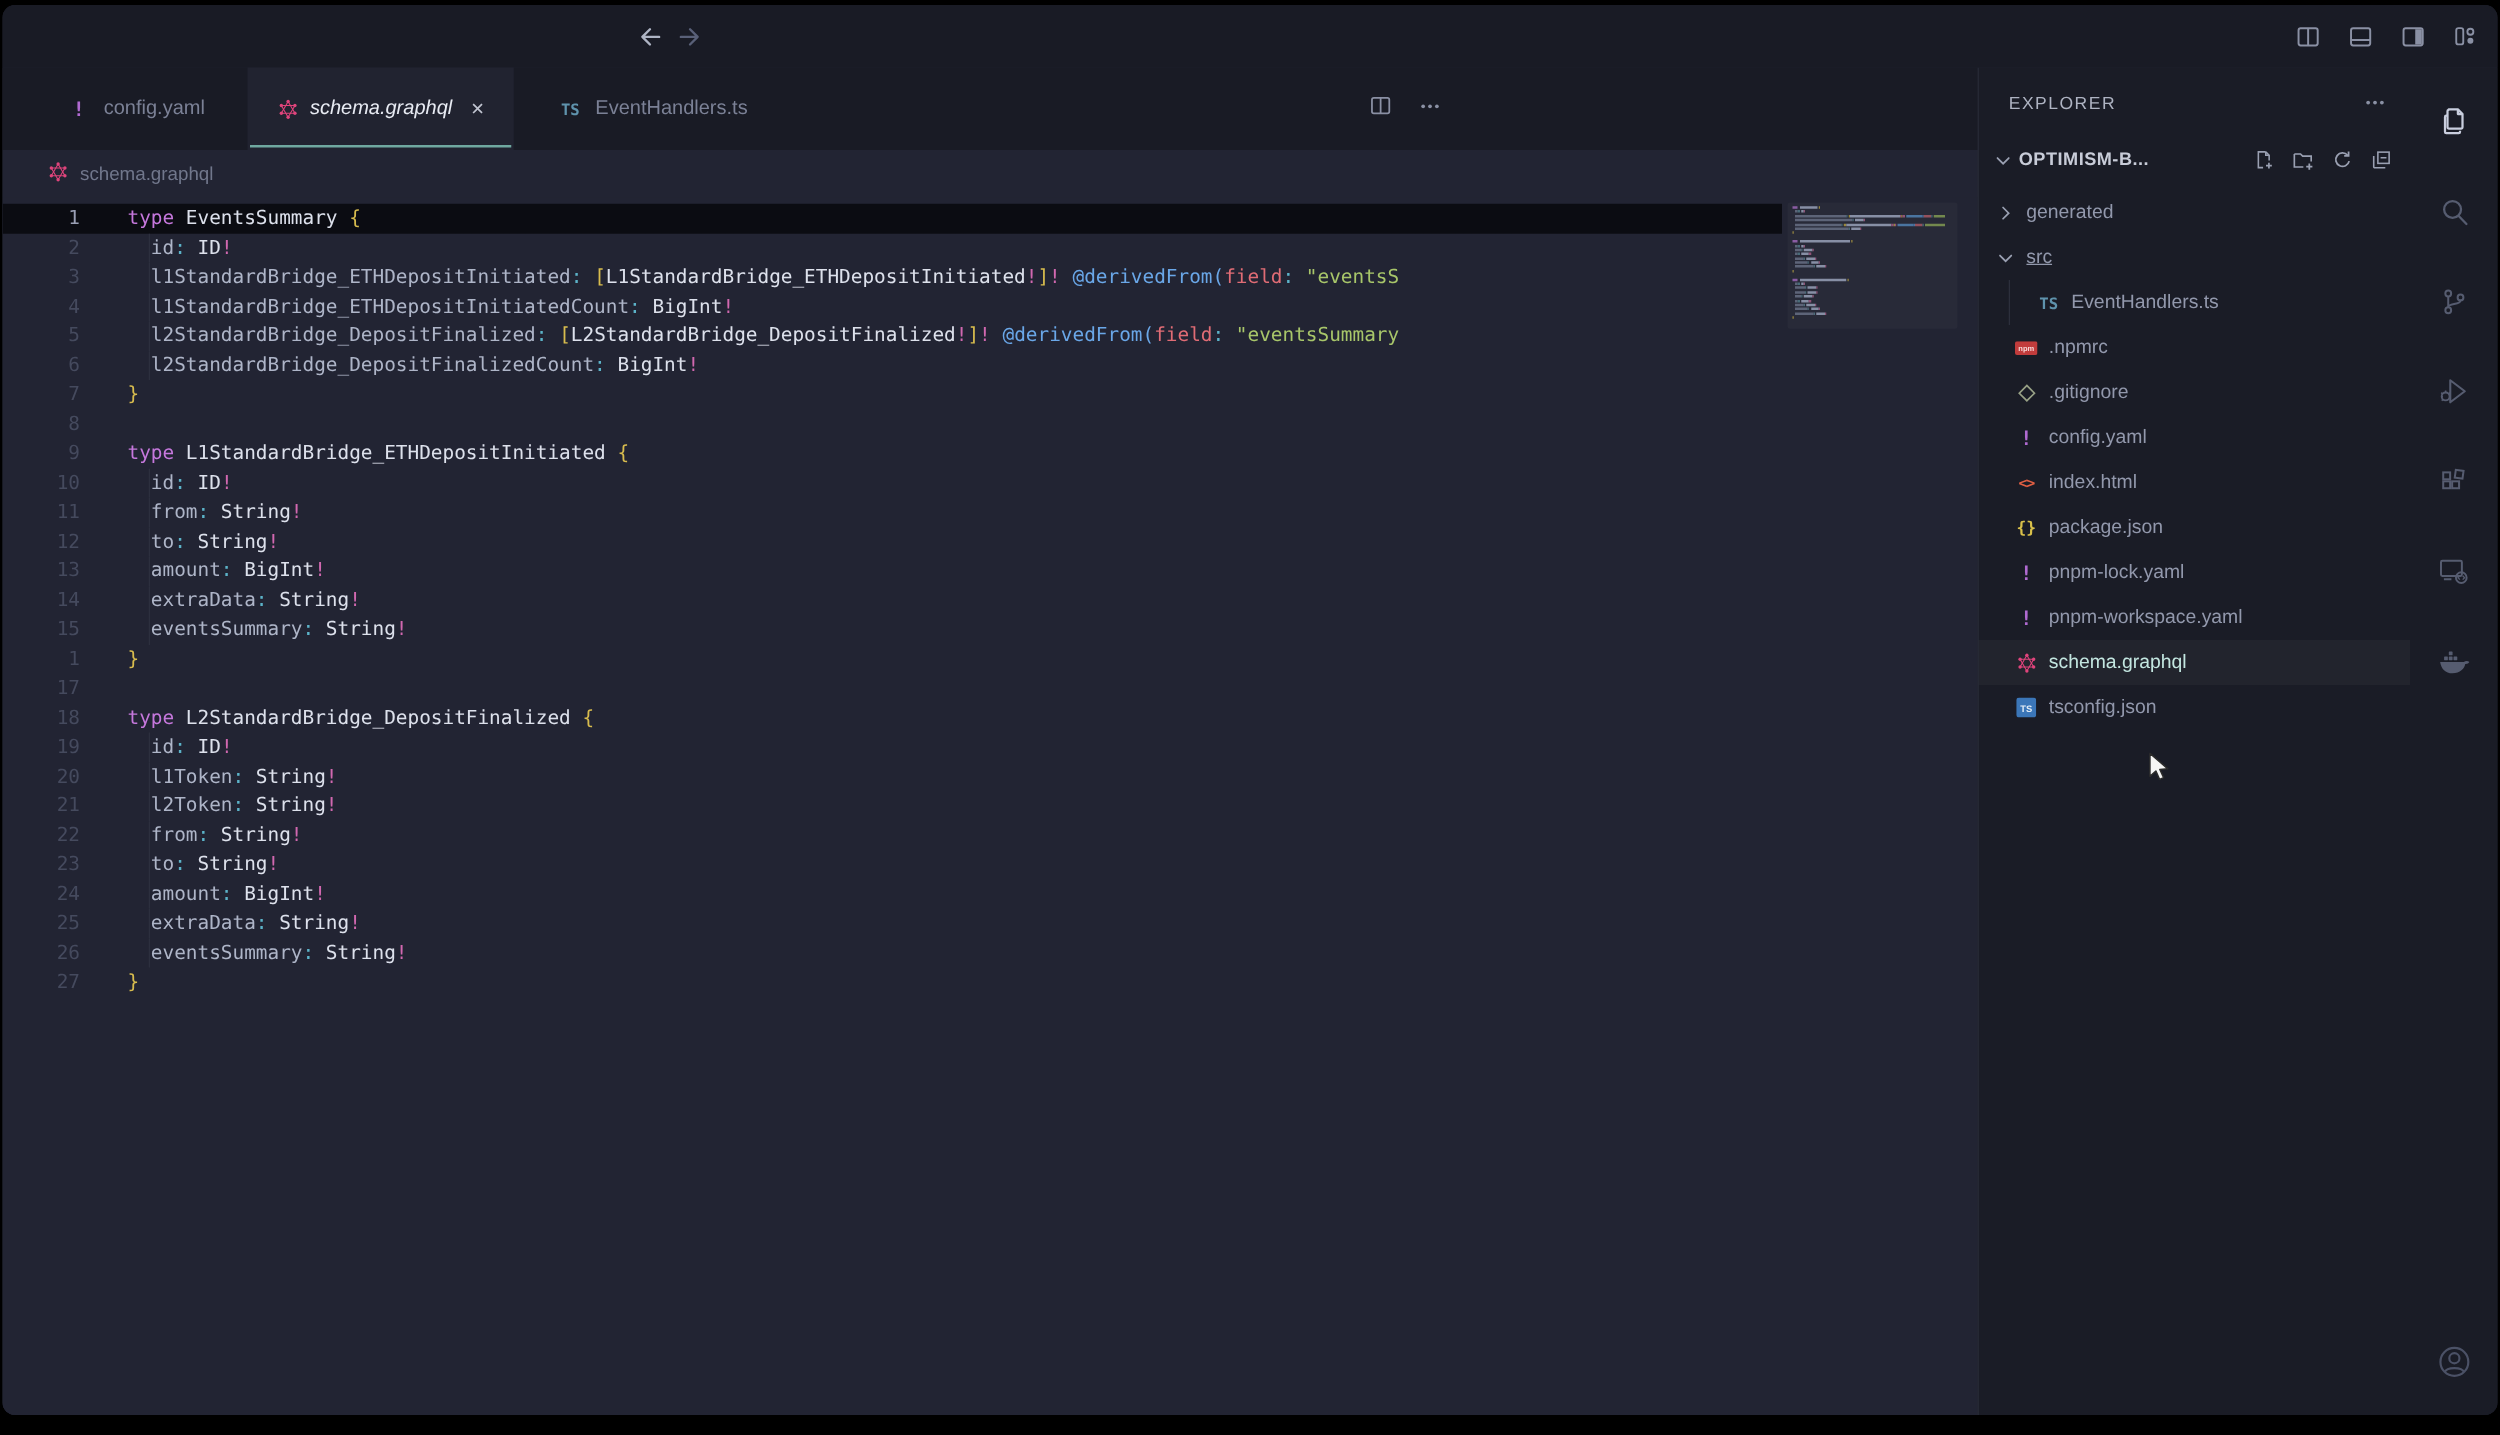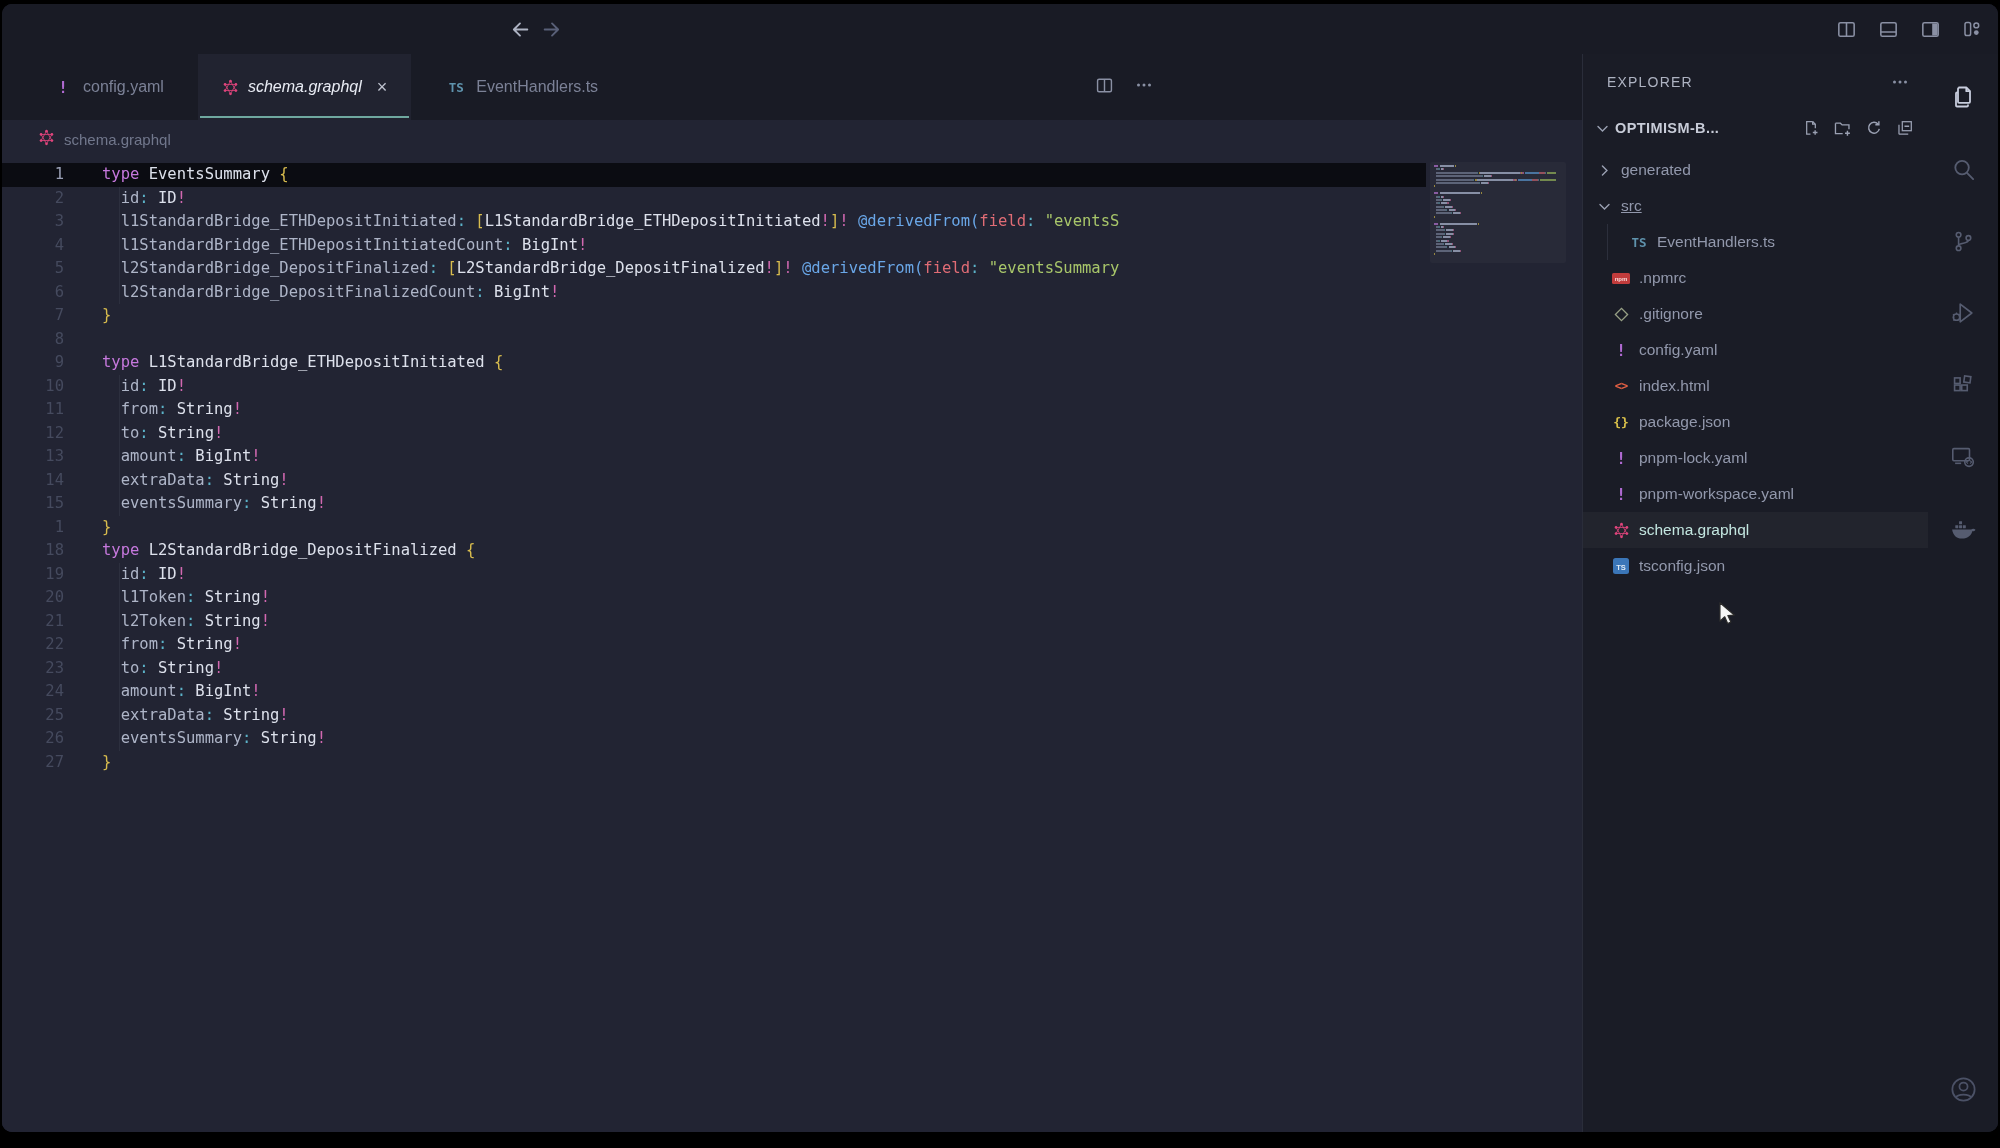--- a/index.html
+++ b/index.html
@@ -416,20 +416,21 @@
             <div class="code-line"><span class="gutter">7</span><span class="ltext"><span class="tk-y">}</span></span></div>
             <div class="code-line"><span class="gutter">8</span><span class="ltext"></span></div>
             <div class="code-line"><span class="gutter">9</span><span class="ltext"><span class="tk-k">type</span><span class="tk-p"> </span><span class="tk-t">L1StandardBridge_ETHDepositInitiated</span><span class="tk-p"> </span><span class="tk-y">{</span></span></div>
             <div class="code-line ind"><span class="gutter">10</span><span class="ltext"><span class="tk-p">  </span><span class="tk-f">id</span><span class="tk-c">:</span><span class="tk-p"> </span><span class="tk-t">ID</span><span class="tk-b">!</span></span></div>
             <div class="code-line ind"><span class="gutter">11</span><span class="ltext"><span class="tk-p">  </span><span class="tk-f">from</span><span class="tk-c">:</span><span class="tk-p"> </span><span class="tk-t">String</span><span class="tk-b">!</span></span></div>
             <div class="code-line ind"><span class="gutter">12</span><span class="ltext"><span class="tk-p">  </span><span class="tk-f">to</span><span class="tk-c">:</span><span class="tk-p"> </span><span class="tk-t">String</span><span class="tk-b">!</span></span></div>
             <div class="code-line ind"><span class="gutter">13</span><span class="ltext"><span class="tk-p">  </span><span class="tk-f">amount</span><span class="tk-c">:</span><span class="tk-p"> </span><span class="tk-t">BigInt</span><span class="tk-b">!</span></span></div>
             <div class="code-line ind"><span class="gutter">14</span><span class="ltext"><span class="tk-p">  </span><span class="tk-f">extraData</span><span class="tk-c">:</span><span class="tk-p"> </span><span class="tk-t">String</span><span class="tk-b">!</span></span></div>
             <div class="code-line ind"><span class="gutter">15</span><span class="ltext"><span class="tk-p">  </span><span class="tk-f">eventsSummary</span><span class="tk-c">:</span><span class="tk-p"> </span><span class="tk-t">String</span><span class="tk-b">!</span></span></div>
             <div class="code-line"><span class="gutter">1</span><span class="ltext"><span class="tk-y">}</span></span></div>
+            <div class="code-line"><span class="gutter">17</span><span class="ltext"></span></div>
             <div class="code-line"><span class="gutter">18</span><span class="ltext"><span class="tk-k">type</span><span class="tk-p"> </span><span class="tk-t">L2StandardBridge_DepositFinalized</span><span class="tk-p"> </span><span class="tk-y">{</span></span></div>
             <div class="code-line ind"><span class="gutter">19</span><span class="ltext"><span class="tk-p">  </span><span class="tk-f">id</span><span class="tk-c">:</span><span class="tk-p"> </span><span class="tk-t">ID</span><span class="tk-b">!</span></span></div>
             <div class="code-line ind"><span class="gutter">20</span><span class="ltext"><span class="tk-p">  </span><span class="tk-f">l1Token</span><span class="tk-c">:</span><span class="tk-p"> </span><span class="tk-t">String</span><span class="tk-b">!</span></span></div>
             <div class="code-line ind"><span class="gutter">21</span><span class="ltext"><span class="tk-p">  </span><span class="tk-f">l2Token</span><span class="tk-c">:</span><span class="tk-p"> </span><span class="tk-t">String</span><span class="tk-b">!</span></span></div>
             <div class="code-line ind"><span class="gutter">22</span><span class="ltext"><span class="tk-p">  </span><span class="tk-f">from</span><span class="tk-c">:</span><span class="tk-p"> </span><span class="tk-t">String</span><span class="tk-b">!</span></span></div>
             <div class="code-line ind"><span class="gutter">23</span><span class="ltext"><span class="tk-p">  </span><span class="tk-f">to</span><span class="tk-c">:</span><span class="tk-p"> </span><span class="tk-t">String</span><span class="tk-b">!</span></span></div>
             <div class="code-line ind"><span class="gutter">24</span><span class="ltext"><span class="tk-p">  </span><span class="tk-f">amount</span><span class="tk-c">:</span><span class="tk-p"> </span><span class="tk-t">BigInt</span><span class="tk-b">!</span></span></div>
             <div class="code-line ind"><span class="gutter">25</span><span class="ltext"><span class="tk-p">  </span><span class="tk-f">extraData</span><span class="tk-c">:</span><span class="tk-p"> </span><span class="tk-t">String</span><span class="tk-b">!</span></span></div>
             <div class="code-line ind"><span class="gutter">26</span><span class="ltext"><span class="tk-p">  </span><span class="tk-f">eventsSummary</span><span class="tk-c">:</span><span class="tk-p"> </span><span class="tk-t">String</span><span class="tk-b">!</span></span></div>
             <div class="code-line"><span class="gutter">27</span><span class="ltext"><span class="tk-y">}</span></span></div>

